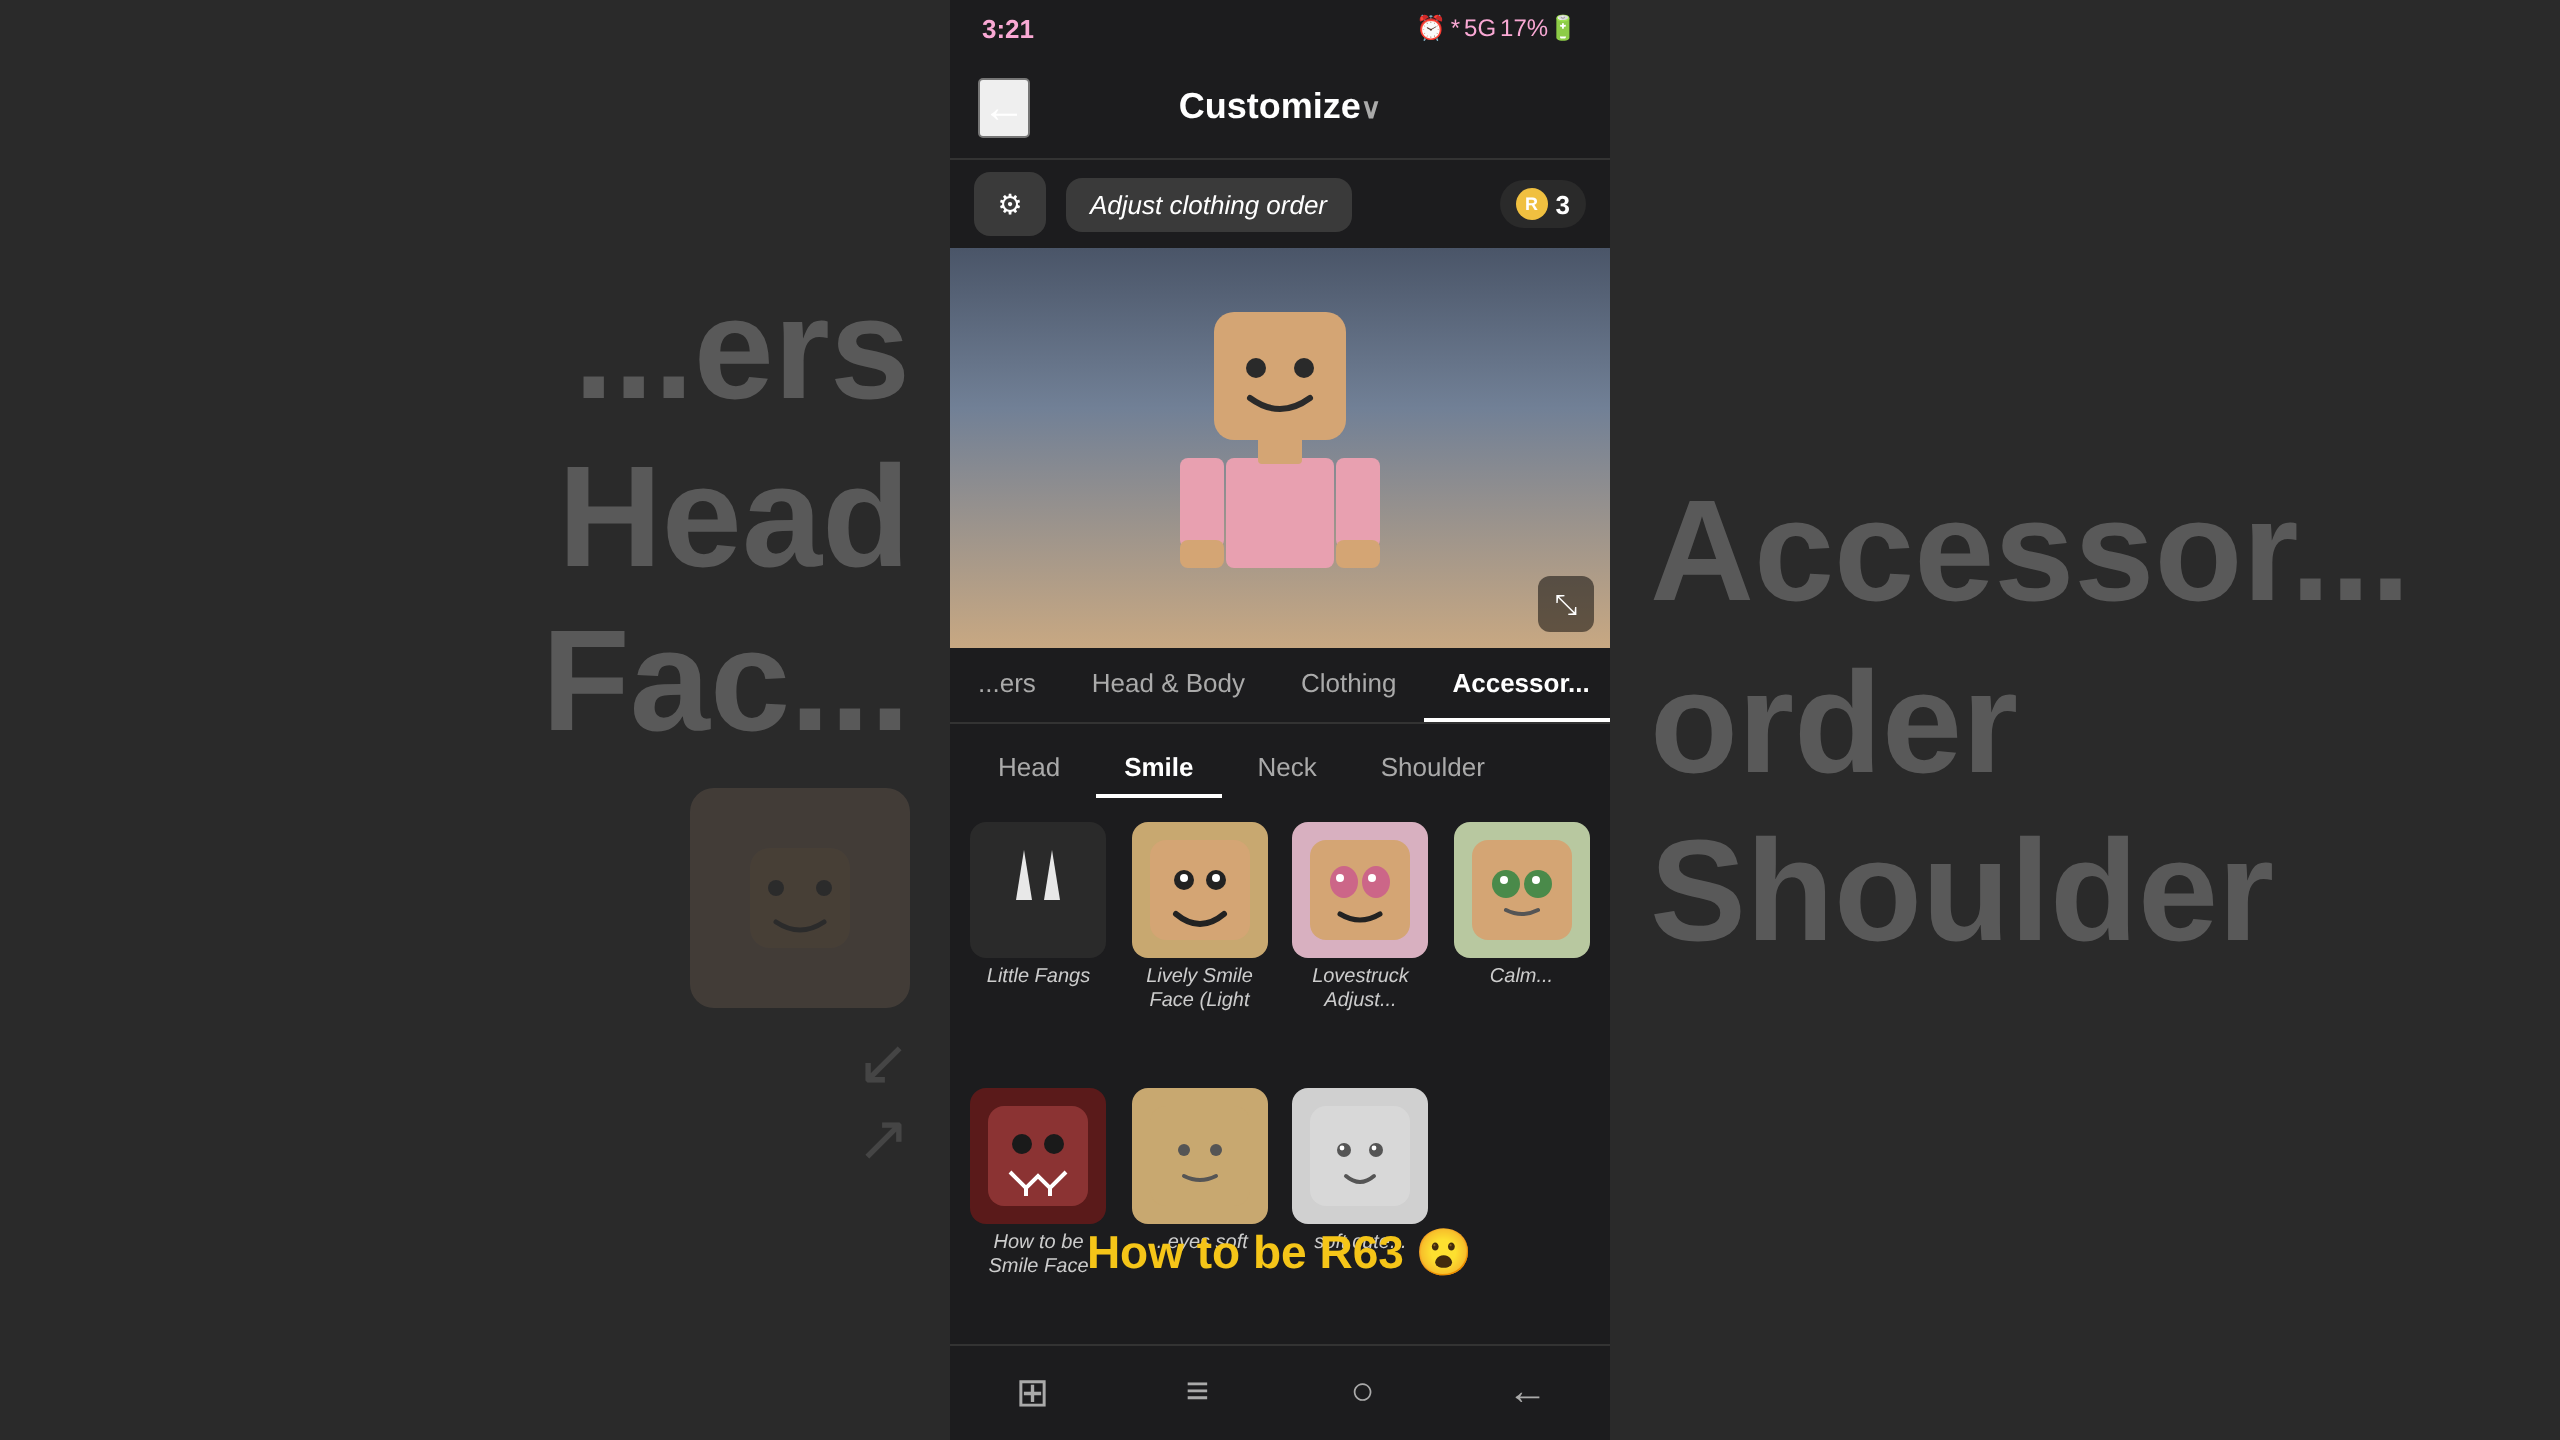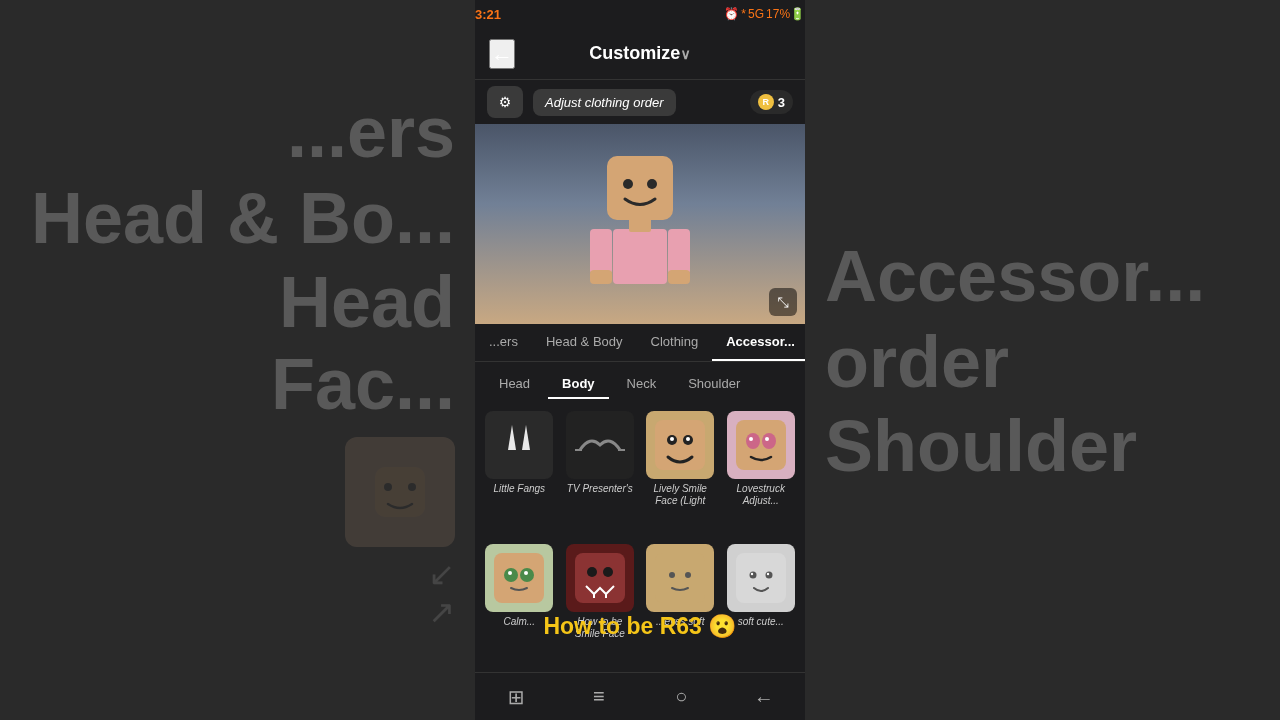--- a/index.html
+++ b/index.html
@@ -85,23 +85,23 @@
       z-index: 10;
     }
 
     
     .status-bar {
       height: 28px;
       background: #1c1c1e;
       display: flex;
       align-items: center;
       justify-content: space-between;
-      padding: 0 0;
+      padding: 0 16px;
       font-size: 12px;
-      color: #f97316;
+      color: #f9a8d4;
       flex-shrink: 0;
     }
     .status-left { font-weight: 600; font-size: 13px; }
 
     
     .nav-bar {
       height: 52px;
       background: #1c1c1e;
       display: flex;
       align-items: center;
@@ -329,21 +329,20 @@
       font-size: 20px;
       color: #aaa;
     }
   </style>
 </head>
 <body>
 
 <div class="bg-left">
   <div class="bg-left-content">
     <div class="bg-text-large">...ers</div>
-    <div class="bg-text-large">Head &amp; Bo...</div>
     <div style="font-size:72px;font-weight:700;color:#888;text-align:right;">Head</div>
     <div style="font-size:72px;font-weight:700;color:#888;text-align:right;">Fac...</div>
 
     <div style="width:110px;height:110px;background:#b5947a;border-radius:12px;margin-top:12px;opacity:0.35;display:flex;align-items:center;justify-content:center;">
       <svg width="80" height="80" viewBox="0 0 80 80">
         <rect x="15" y="15" width="50" height="50" rx="10" fill="#d4a574"></rect>
         <circle cx="28" cy="35" r="4" fill="#333"></circle>
         <circle cx="52" cy="35" r="4" fill="#333"></circle>
         <path d="M28 52 Q40 60 52 52" stroke="#333" stroke-width="2.5" fill="none" stroke-linecap="round"></path>
       </svg>
@@ -418,49 +417,38 @@
 
   <div class="category-tabs">
     <div class="category-tab">...ers</div>
     <div class="category-tab">Head &amp; Body</div>
     <div class="category-tab">Clothing</div>
     <div class="category-tab active">Accessor...</div>
   </div>
 
   <div class="sub-tabs">
     <div class="sub-tab">Head</div>
-    <div class="sub-tab active">Body</div>
+    <div class="sub-tab active">Smile</div>
     <div class="sub-tab">Neck</div>
     <div class="sub-tab">Shoulder</div>
   </div>
 
   <div class="items-grid">
 
     <div class="item-cell">
       <div class="item-thumb">
         <svg width="50" height="60" viewBox="0 0 50 60">
 
           <path d="M18 10 L14 35 L22 35 Z" fill="#e8e8e8"></path>
           <path d="M32 10 L28 35 L36 35 Z" fill="#e8e8e8"></path>
         </svg>
       </div>
       <div class="item-label">Little Fangs</div>
     </div>
 
-    <div class="item-cell">
-      <div class="item-thumb" style="background:#222;">
-        <svg width="60" height="50" viewBox="0 0 60 50">
-
-          <path d="M10 30 Q20 15 30 25 Q40 15 50 30" stroke="#888" stroke-width="3" fill="none"></path>
-          <line x1="5" y1="30" x2="12" y2="30" stroke="#888" stroke-width="2"></line>
-          <line x1="48" y1="30" x2="55" y2="30" stroke="#888" stroke-width="2"></line>
-        </svg>
-      </div>
-      <div class="item-label">TV Presenter's</div>
-    </div>
 
     <div class="item-cell">
       <div class="item-thumb" style="background:#c8a870;">
         <svg width="60" height="60" viewBox="0 0 60 60">
           <rect x="5" y="5" width="50" height="50" rx="8" fill="#d4a574"></rect>
           <circle cx="22" cy="25" r="5" fill="#222"></circle>
           <circle cx="38" cy="25" r="5" fill="#222"></circle>
           <path d="M18 42 Q30 52 42 42" stroke="#222" stroke-width="3" fill="none" stroke-linecap="round"></path>
           <circle cx="22" cy="24" r="2" fill="#fff"></circle>
           <circle cx="38" cy="24" r="2" fill="#fff"></circle>

